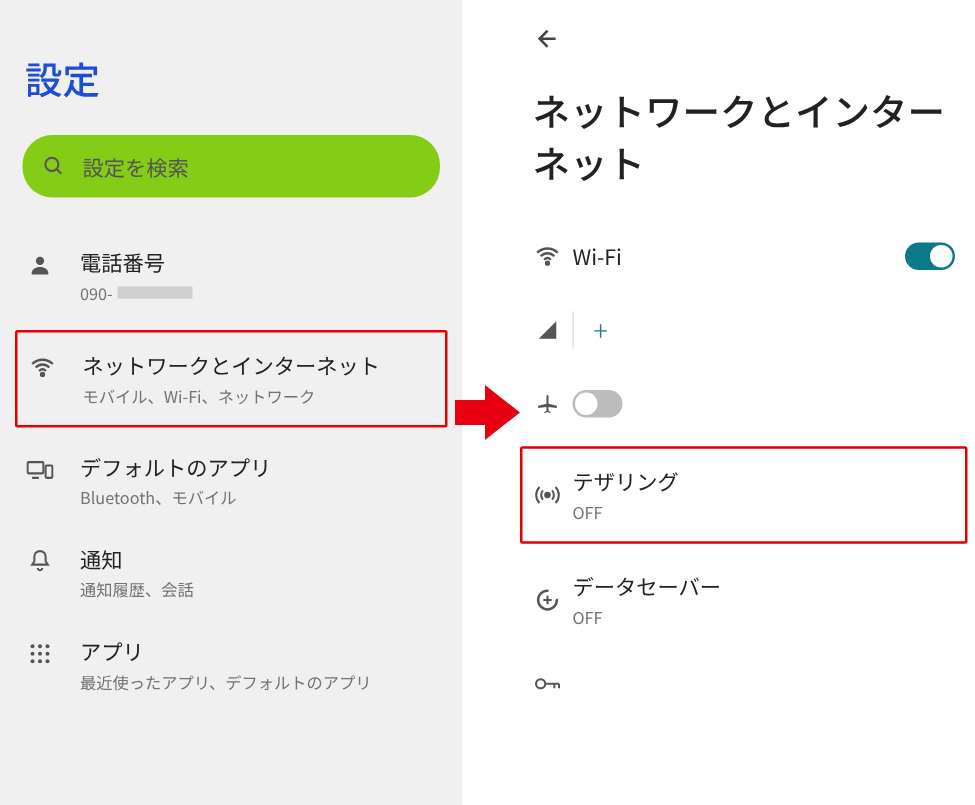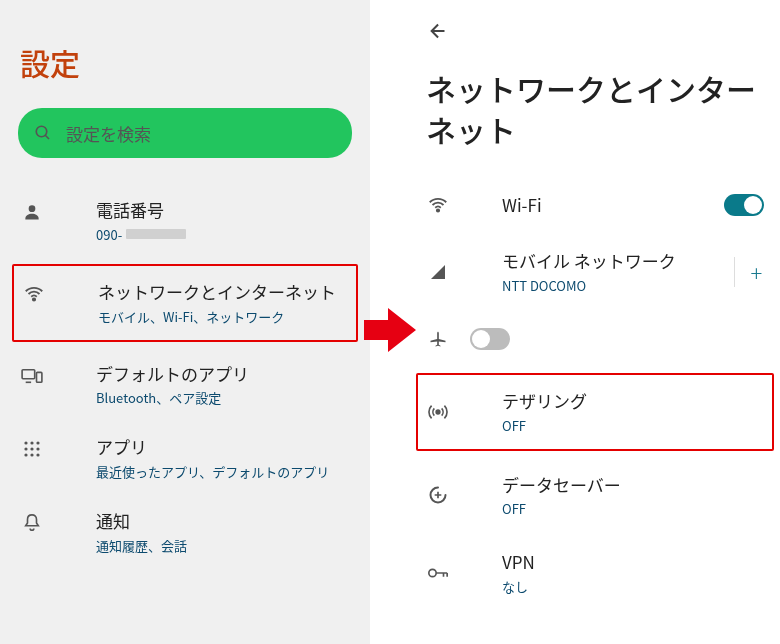--- a/index.html
+++ b/index.html
@@ -28,32 +28,32 @@
       top: 300px;
       z-index: 5;
     }
     .header-back {
       padding: 20px 6px 10px 6px;
     }
     .back-icon { font-size: 22px; color: #444; cursor: pointer; }
     .title-left {
       font-size: 30px;
       font-weight: 500;
-      color: #c2410c;
+      color: #1d4ed8;
       padding: 40px 0 24px 2px;
     }
     .title-right {
       font-size: 30px;
       font-weight: 500;
       color: #222;
       padding: 16px 0 28px 4px;
       line-height: 1.35;
     }
     .search-box {
-      background: #22c55e;
+      background: #84cc16;
       border-radius: 24px;
       height: 50px;
       display: flex;
       align-items: center;
       padding: 0 16px;
       gap: 14px;
       color: #5a5a5a;
       margin-bottom: 26px;
     }
     .search-icon { font-size: 18px; color: #555; }
@@ -61,38 +61,38 @@
     .row {
       display: flex;
       align-items: flex-start;
       gap: 20px;
       padding: 14px 2px;
       position: relative;
     }
     .row-right {
       display: flex;
       align-items: center;
-      gap: 20px;
+      gap: 8px;
       padding: 16px 4px;
       position: relative;
     }
     .row-icon {
       width: 24px;
       height: 24px;
       display: flex;
       align-items: center;
       justify-content: center;
       color: #555;
       flex-shrink: 0;
       margin-top: 2px;
     }
     .row-right .row-icon { margin-top: 0; }
-    .row-body { flex: 1; min-width: 0; margin-left: 32px; }
+    .row-body { flex: 1; min-width: 0; }
     .row-title { font-size: 17px; color: #222; line-height: 1.4; }
-    .row-sub { font-size: 13px; color: #0c4a6e; margin-top: 3px; display: flex; align-items: center; gap: 4px; }
+    .row-sub { font-size: 13px; color: #737373; margin-top: 3px; display: flex; align-items: center; gap: 4px; }
     .redbox {
       border: 2.5px solid #e40000;
       border-radius: 2px;
       padding: 8px 2px;
       margin: 6px -6px;
     }
     .redbox .row, .redbox .row-right { padding: 6px 6px; }
     .switch {
       width: 40px;
       height: 22px;
@@ -188,21 +188,34 @@
   <div class="row">
     <span class="row-icon">
       <svg width="22" height="18" viewBox="0 0 24 20" fill="none" stroke="#555" stroke-width="1.8">
           <rect x="1" y="3" width="14" height="10" rx="1"></rect>
           <rect x="17" y="6" width="6" height="11" rx="1"></rect>
           <line x1="5" y1="17" x2="11" y2="17"></line>
         </svg>
     </span>
     <div class="row-body">
       <div class="row-title">デフォルトのアプリ</div>
-      <div class="row-sub">Bluetooth、ペア設定</div>
+      <div class="row-sub">Bluetooth、モバイル</div>
+    </div>
+  </div>
+
+  <div class="row">
+    <span class="row-icon">
+      <svg width="18" height="20" viewBox="0 0 20 22" fill="none" stroke="#555" stroke-width="1.8">
+          <path d="M10 2c-3 0-5 2-5 5v4l-2 3h14l-2-3V7c0-3-2-5-5-5z"></path>
+          <path d="M8 17c0 1 1 2 2 2s2-1 2-2"></path>
+        </svg>
+    </span>
+    <div class="row-body">
+      <div class="row-title">通知</div>
+      <div class="row-sub">通知履歴、会話</div>
     </div>
   </div>
 
   <div class="row">
     <span class="row-icon">
       <svg width="18" height="18" viewBox="0 0 18 18" fill="#555">
           <circle cx="3" cy="3" r="1.6"></circle>
           <circle cx="9" cy="3" r="1.6"></circle>
           <circle cx="15" cy="3" r="1.6"></circle>
           <circle cx="3" cy="9" r="1.6"></circle>
@@ -211,33 +224,20 @@
           <circle cx="3" cy="15" r="1.6"></circle>
           <circle cx="9" cy="15" r="1.6"></circle>
           <circle cx="15" cy="15" r="1.6"></circle>
         </svg>
     </span>
     <div class="row-body">
       <div class="row-title">アプリ</div>
       <div class="row-sub">最近使ったアプリ、デフォルトのアプリ</div>
     </div>
   </div>
-
-  <div class="row">
-    <span class="row-icon">
-      <svg width="18" height="20" viewBox="0 0 20 22" fill="none" stroke="#555" stroke-width="1.8">
-          <path d="M10 2c-3 0-5 2-5 5v4l-2 3h14l-2-3V7c0-3-2-5-5-5z"></path>
-          <path d="M8 17c0 1 1 2 2 2s2-1 2-2"></path>
-        </svg>
-    </span>
-    <div class="row-body">
-      <div class="row-title">通知</div>
-      <div class="row-sub">通知履歴、会話</div>
-    </div>
-  </div>
 </div>
 
 <div class="arrow">
   <svg width="56" height="60" viewBox="0 0 56 60">
       <path d="M2 20 L26 20 L26 8 L54 30 L26 52 L26 40 L2 40 Z" fill="#e60012"></path>
     </svg>
 </div>
 
 <div class="pane pane-right">
   <div class="header-back">
@@ -265,24 +265,20 @@
     </div>
     <div class="switch on"></div>
   </div>
 
   <div class="row-right">
     <span class="row-icon">
       <svg width="18" height="18" viewBox="0 0 18 18" fill="#555">
           <path d="M2 16 L16 16 L16 2 Z"></path>
         </svg>
     </span>
-    <div class="row-body">
-      <div class="row-title">モバイル ネットワーク</div>
-      <div class="row-sub">NTT DOCOMO</div>
-    </div>
     <div class="plus-btn">+</div>
   </div>
 
   <div class="row-right">
     <span class="row-icon">
       <svg width="20" height="20" viewBox="0 0 24 24" fill="#555">
           <path d="M21 14l-8-2V5c0-1-1-2-1-2s-1 1-1 2v7l-8 2v2l8-1v4l-2 1v1l3-1 3 1v-1l-2-1v-4l8 1z"></path>
         </svg>
     </span>
     <div class="switch off"></div>
@@ -319,18 +315,14 @@
     </div>
   </div>
 
   <div class="row-right">
     <span class="row-icon">
       <svg width="22" height="14" viewBox="0 0 24 14" fill="none" stroke="#555" stroke-width="1.8">
           <circle cx="6" cy="7" r="4"></circle>
           <path d="M10 7h12M18 7v4M22 7v4"></path>
         </svg>
     </span>
-    <div class="row-body">
-      <div class="row-title">VPN</div>
-      <div class="row-sub">なし</div>
-    </div>
   </div>
 </div>
 
 </body></html>

